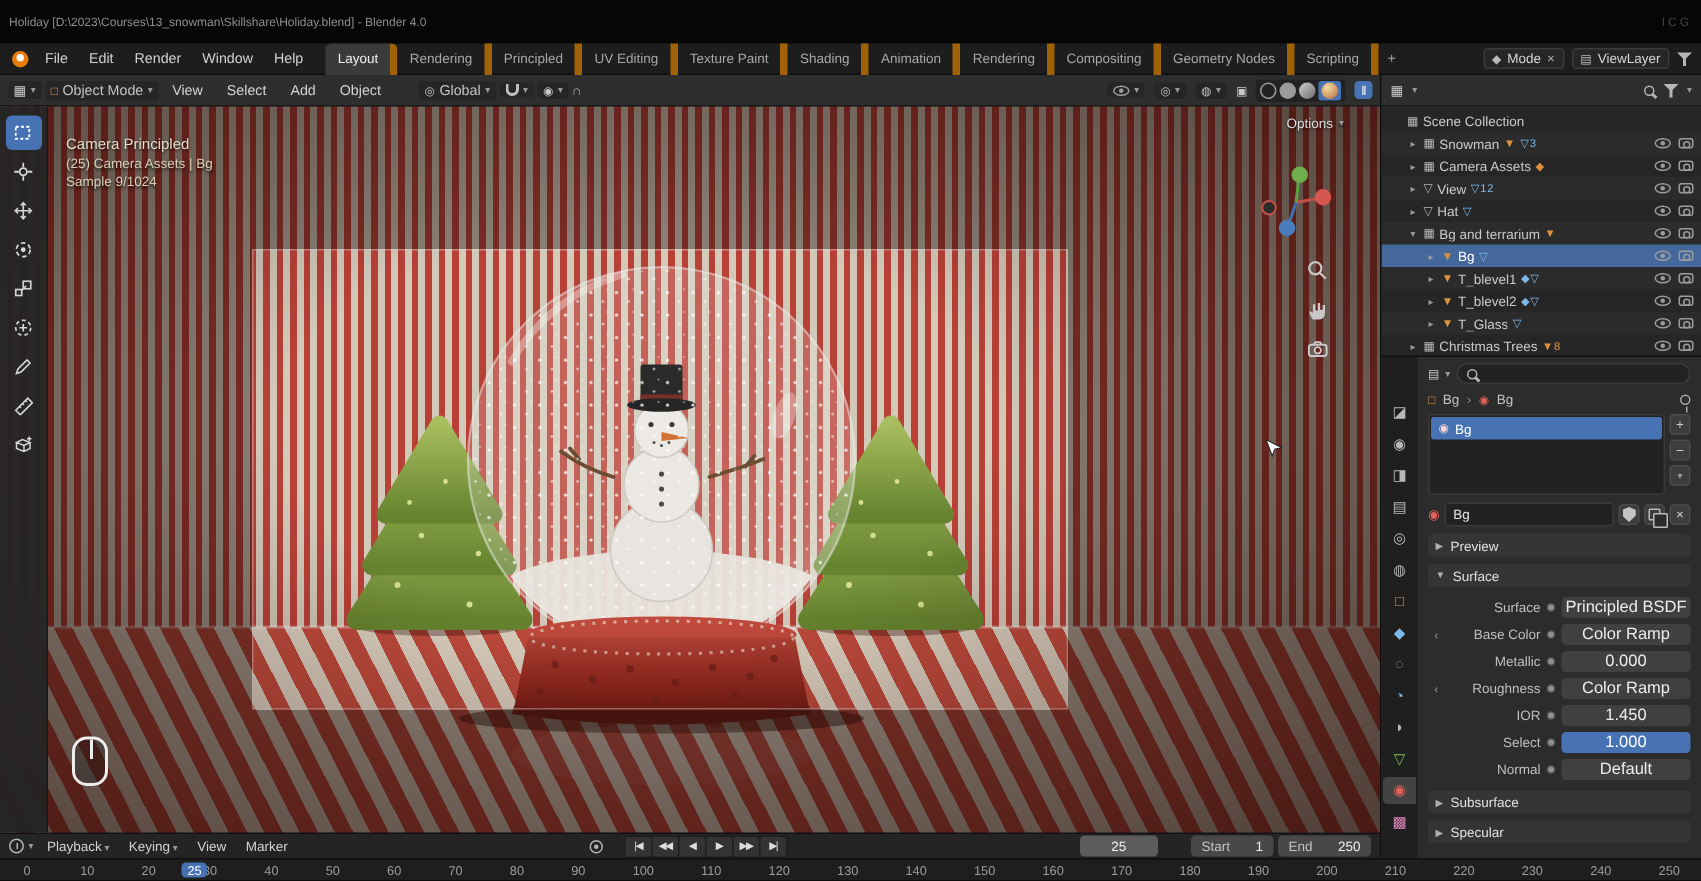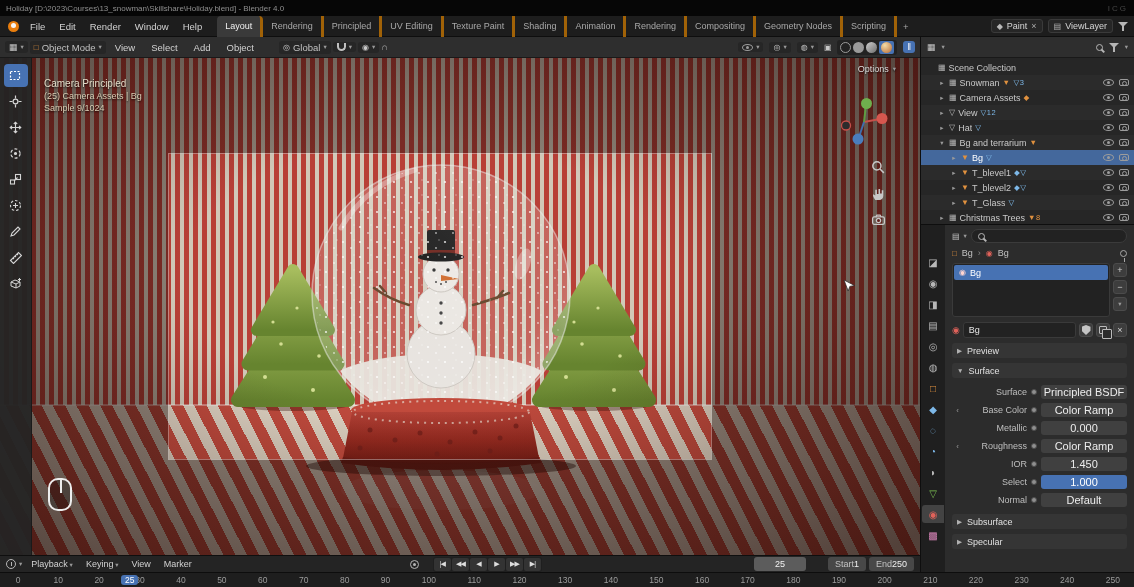--- a/index.html
+++ b/index.html
@@ -2,33 +2,33 @@
 <html><head>
 <meta charset="utf-8">
 <style>
   * {margin:0;padding:0;box-sizing:border-box}
   html,body {background:#000}
   .app {position:relative;width:1134px;height:587px;background:#161616;color:#c2c2c2;
         font-family:"Liberation Sans",sans-serif;font-size:10px;overflow:hidden;
         display:flex;flex-direction:column;user-select:none}
 
   
-  .titlebar {height:16px;background:#060606;display:flex;align-items:center;
+  .titlebar {height:29px;background:#060606;display:flex;align-items:center;
              justify-content:space-between;padding:0 6px;font-size:8px;color:#8f8f8f}
   .titlebar .right {opacity:.45;letter-spacing:2px}
 
   
   .menubar {height:21px;background:#1d1d1d;border-bottom:1px solid #0e0e0e;
             display:flex;align-items:center;padding:0 4px;font-size:9.5px}
   .logo {width:11px;height:11px;border-radius:50%;background:#e87d0d;position:relative;margin:0 4px}
   .logo::after {content:"";position:absolute;left:3px;top:2px;width:5px;height:5px;border-radius:50%;background:#f5f5f5}
   .menu-item {padding:2px 7px;border-radius:3px;color:#d2d2d2;white-space:nowrap}
   .ws-tabs {display:flex;margin-left:8px;height:21px;align-items:stretch}
   .ws-tab {display:flex;align-items:center;padding:0 8px;font-size:9px;color:#a8a8a8;
-           border-right:3px solid #a16207;white-space:nowrap}
+           border-right:5px solid #a16207;white-space:nowrap}
   .ws-tabs .ws-tab:first-child {background:#3a3a3a;color:#efefef;border-radius:4px 4px 0 0}
   .ws-add {padding:0 6px;color:#a8a8a8;display:flex;align-items:center}
   .mb-right {margin-left:auto;display:flex;align-items:center;gap:5px;padding-right:2px}
   .pill {display:flex;align-items:center;gap:4px;background:#262626;border:1px solid #3a3a3a;
          border-radius:3px;padding:1px 5px;font-size:9px;color:#d5d5d5;white-space:nowrap}
   .caret {font-size:6.5px;color:#9a9a9a}
   .x-btn {color:#aaa;font-size:9px}
 
   
   .mag {width:7px;height:7px;border:1.4px solid #b5b5b5;border-radius:50%;position:relative;flex-shrink:0}
@@ -122,21 +122,21 @@
              display:flex;align-items:center;gap:3px;padding:0 6px;font-size:9px}
   .tl-menus {display:flex;align-items:center;gap:1px}
   .tl-menus .menu-item {padding:1px 6px}
   .tl-menus .menu-item:nth-child(-n+2)::after {content:" ▾";font-size:6.5px;color:#999}
   .tl-spacer {flex:1}
   .transport {display:flex;gap:1px;background:#1f1f1f;padding:1px;border-radius:3px;align-items:center}
   .tp-btn {min-width:17px;height:13px;background:#333;display:flex;align-items:center;justify-content:center;
            font-size:7px;color:#ddd;border-radius:2px;letter-spacing:-1px;padding:0 2px}
   .frame-field {width:52px;height:14px;background:#5c5c5c;border-radius:3px;color:#f2f2f2;
                 display:flex;align-items:center;justify-content:center;font-size:9px}
-  .se-field {height:14px;background:#484848;border-radius:3px;display:flex;gap:0;align-items:center;
+  .se-field {height:14px;background:#484848;border-radius:3px;display:flex;gap:17px;align-items:center;
              padding:0 7px;font-size:9px}
   .se-field .lbl {color:#c2c2c2}
   .se-field .val {color:#f0f0f0}
 
   
   .ruler {height:15px;background:#1e1e1e;border-top:1px solid #0d0d0d;position:relative;
           display:flex;align-items:center;justify-content:space-between;
           padding:0 14px;font-size:8.5px;color:#9c9c9c}
   .tick {min-width:8px;text-align:center}
   .playhead {position:absolute;left:121px;top:1px;z-index:3}
@@ -223,21 +223,21 @@
         <span class="ws-tab">Animation</span>
         <span class="ws-tab">Rendering</span>
         <span class="ws-tab">Compositing</span>
         <span class="ws-tab">Geometry Nodes</span>
         <span class="ws-tab">Scripting</span>
     </div>
     <span class="ws-add">+</span>
     <div class="mb-right">
       <span class="pill">
         <span class="c-gray" style="font-size:8px">◆</span>
-        <span>Paint</span>
+        <span>Mode</span>
         <span class="x-btn">×</span>
       </span>
       <span class="pill">
         <span class="c-gray" style="font-size:8px">▤</span>
         <span>ViewLayer</span>
       </span>
       <span class="funnel"></span>
     </div>
   </div>
 

